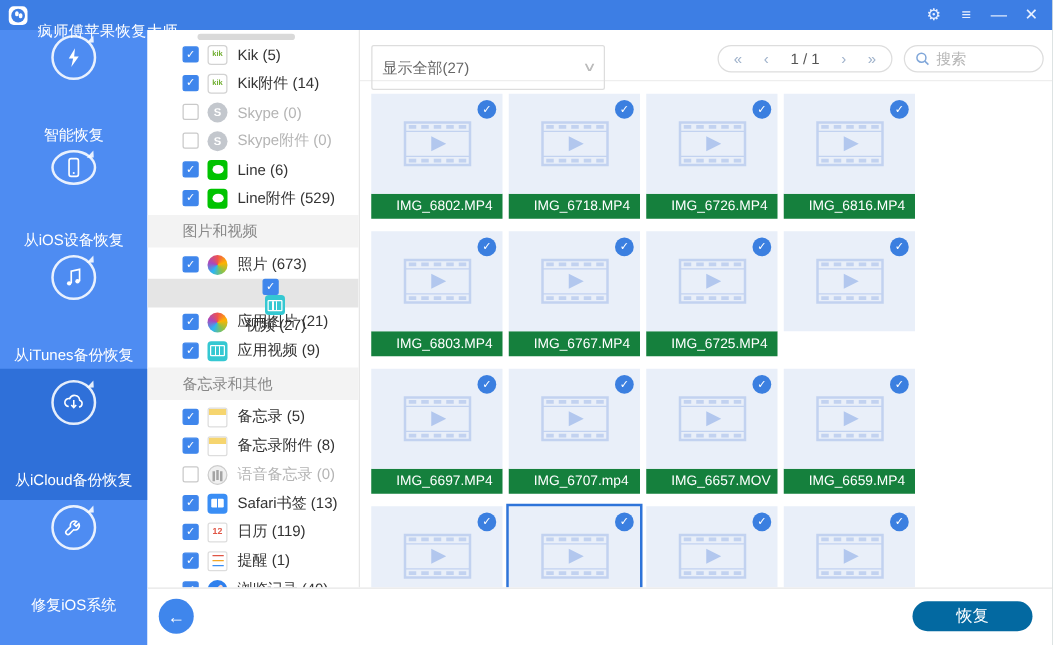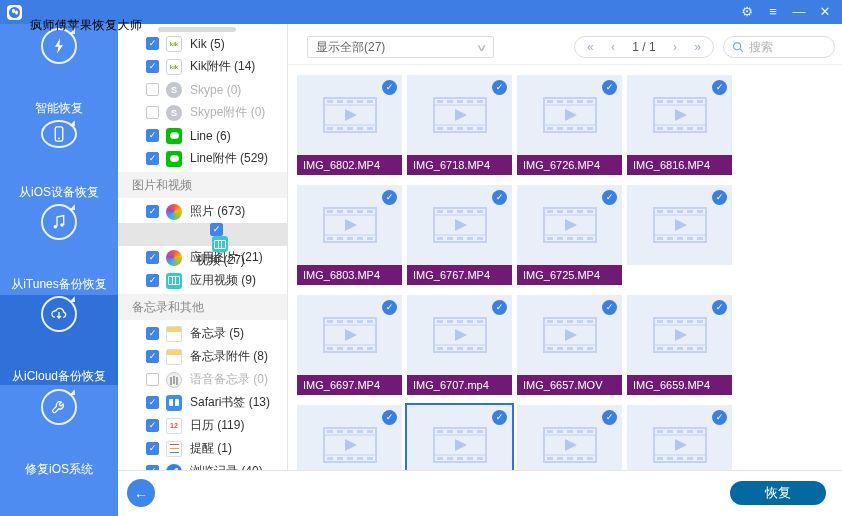--- a/index.html
+++ b/index.html
@@ -7,40 +7,40 @@
   .app { position:relative; width:842px; height:516px; background:#fff; overflow:hidden; }
 
   
   .titlebar { position:absolute; top:0; left:0; right:0; height:24px; background:#3d7ee4;
               display:flex; align-items:center; padding-left:7px; z-index:10; }
   .app-logo { width:15px; height:15px; border-radius:4px; background:#fff; display:flex;
               align-items:center; justify-content:center; flex:none; }
   .app-logo i { display:block; width:11px; height:11px; border-radius:50%; background:#3d7ee4; position:relative; }
   .app-logo i::before { content:""; position:absolute; left:3px; top:2.5px; width:2.5px; height:4px;
               border-radius:50%; background:#fff; box-shadow:3px 1.5px 0 #fff; }
-  .wtitle { color:#000000; font-size:12px; margin-left:8px; letter-spacing:.5px;margin-top:26px; }
+  .wtitle { color:#ffffff; font-size:12px; margin-left:8px; letter-spacing:.5px;margin-top:26px; }
   .win-controls { position:absolute; right:4px; top:0; height:24px; display:flex; align-items:center; }
   .win-controls span { width:26px; text-align:center; color:#e8f0ff; font-size:13px; line-height:24px; cursor:pointer; }
 
   
   .sidebar { position:absolute; left:0; top:24px; bottom:0; width:118px; background:#4e8cf2; }
   .sb-item { display:flex; flex-direction:column; align-items:center; justify-content:center; cursor:pointer;gap:27px; }
   .sb-item.sel { background:#2f70d9; }
   .sb-ic { position:relative; width:36px; height:36px; border:2px solid rgba(255,255,255,.88);
            border-radius:50%; display:flex; align-items:center; justify-content:center; margin-bottom:9px; }
   .sb-ic svg { width:20px; height:20px; }
   .sb-ic::after { content:""; position:absolute; top:0; right:-4px; border:4px solid transparent;
            border-left-color:rgba(255,255,255,.88); transform:rotate(42deg); }
   .sb-lbl { color:#fff; font-size:12px; line-height:16px; text-align:center; padding:0 8px; }
 
   
   .catlist { position:absolute; left:118px; top:24px; width:169px; bottom:46px; background:#fff; overflow:hidden; }
   .scroll-ind { position:absolute; top:3px; left:40px; width:78px; height:5px; background:#d9d9d9; border-radius:3px; }
   .list-body { position:absolute; top:8px; left:0; right:0; }
-  .sec-h { height:26px; line-height:26px; background:#f3f3f3; color:#888; font-size:12px; padding-left:14px; margin:2px 0; }
+  .sec-h { height:26px; line-height:26px; background:#f3f3f3; color:#888; font-size:12px; padding-left:28px; margin:2px 0; }
   .row { height:23px; display:flex; align-items:center; padding-left:28px; cursor:pointer; }
   .row.hl { background:#e5e5e5;flex-direction:column; }
   .lbl { font-size:12px; color:#333; margin-left:8px; white-space:nowrap; }
   .row.dis .lbl { color:#b4b4b4; }
   .cb { width:13px; height:13px; border:1px solid #c9c9c9; border-radius:2px; background:#fff; flex:none;
         display:flex; align-items:center; justify-content:center; }
   .cb.on { background:#3f86ec; border-color:#3f86ec; }
   .cb.on::after { content:"✓"; color:#fff; font-size:9px; line-height:1; }
 
   
@@ -66,21 +66,21 @@
   .ic-calendar::after { content:"12"; font-size:7px; font-weight:bold; color:#e05545; }
   .ic-reminders { background:#fff; border:1px solid #ddd; border-radius:2px; }
   .ic-reminders::after { content:""; width:9px; height:1.5px; background:#f5a623; box-shadow:0 4px 0 #3a8ef5,0 -4px 0 #e05545; }
   .ic-history { background:#2f80ed; border-radius:50%; }
   .ic-history::after { content:""; width:9px; height:3px; background:linear-gradient(90deg,#fff 50%,#ffd8ce 50%); border-radius:2px; transform:rotate(-45deg); }
 
   
   .main { position:absolute; left:287px; top:24px; right:0; bottom:46px; background:#fff;
           border-left:1px solid #e6e6e6; overflow:hidden; }
   .toolbar { position:relative; height:41px; border-bottom:1px solid #eee; }
-  .dropdown { position:absolute; left:19px; top:12px; width:187px; height:22px; border:1px solid #ddd;
+  .dropdown { position:absolute; left:9px; top:12px; width:187px; height:36px; border:1px solid #ddd;
           border-radius:2px; font-size:12px; color:#666; display:flex; align-items:center;
           padding:0 8px; cursor:pointer; }
   .dropdown .chev { margin-left:auto; color:#bbb; font-size:10px; transform:scaleX(1.6); }
   .pager { position:absolute; left:286px; top:12px; width:140px; height:22px; border:1px solid #ddd;
           border-radius:11px; display:flex; align-items:center; justify-content:space-between;
           padding:0 12px; font-size:12px; color:#9fb2cb; }
   .pager span { cursor:pointer; }
   .pager .pageno { color:#555; cursor:default; }
   .search { position:absolute; left:435px; top:12px; width:112px; height:22px; border:1px solid #ddd;
           border-radius:11px; display:flex; align-items:center; padding:0 8px; }
@@ -88,22 +88,22 @@
   .search input { border:none; outline:none; width:70px; margin-left:5px; font-size:12px; color:#555;
           font-family:inherit; background:transparent; }
   .search input::placeholder { color:#b5b5b5; }
 
   .grid { display:flex; flex-wrap:wrap; padding:10px 0 0 9px; }
   .cell { position:relative; width:105px; margin:0 5px 10px 0; cursor:pointer; }
   .thumb { position:relative; width:105px; height:80px; background:#e9eff9; display:flex;
            align-items:center; justify-content:center; }
   .chk { position:absolute; top:5px; right:5px; width:15px; height:15px; border-radius:50%;
          background:#3b7fe0; color:#fff; font-size:9px; line-height:15px; text-align:center; }
-  .fname { height:20px; line-height:20px; background:#701a75; color:#fff; font-size:11px;
-           padding:0 6px; white-space:nowrap; overflow:hidden; }
+  .fname { height:20px; line-height:20px; background:#15803d; color:#fff; font-size:11px;
+           padding:0 20px; white-space:nowrap; overflow:hidden; }
   .cell.sel::after { content:""; position:absolute; inset:-2px; border:2px solid #2e74d9; pointer-events:none; }
 
   
   .footer { position:absolute; left:118px; right:0; bottom:0; height:46px; background:#fff;
             border-top:1px solid #e6e6e6; }
   .back-btn { position:absolute; left:9px; top:8px; width:28px; height:28px; border-radius:50%;
             background:#3f86ec; color:#fff; font-size:14px; line-height:28px; text-align:center; cursor:pointer; }
   .recover-btn { position:absolute; right:16px; top:10px; width:96px; height:24px; border-radius:12px;
             background:#0369a1; color:#fff; font-size:13px; border:none; cursor:pointer; font-family:inherit; }
 </style>
@@ -146,21 +146,21 @@
       <div class="sb-item" style="height: 95px;">
         <span class="sb-ic">
           <svg viewBox="0 0 24 24">
             <path d="M9.6 17.5 V6 l8-1.8 v11.3" fill="none" stroke="#fff" stroke-width="1.6"></path>
             <circle cx="7.6" cy="17.6" r="2.1" fill="#fff"></circle>
             <circle cx="15.6" cy="15.6" r="2.1" fill="#fff"></circle>
           </svg>
         </span>
         <span class="sb-lbl">从iTunes备份恢复</span>
       </div>
-      <div class="sb-item sel" style="height: 90px;">
+      <div class="sb-item sel" style="height: 105px;">
         <span class="sb-ic">
           <svg viewBox="0 0 24 24">
             <path d="M7.2 15.8 a3.8 3.8 0 1 1 .9-7.5 A5 5 0 0 1 17.7 9.8 A3.4 3.4 0 0 1 17 16.4" fill="none" stroke="#fff" stroke-width="1.5"></path>
             <path d="M12 9.5 v7.2 M9.6 14.4 L12 16.9 l2.4-2.5" stroke="#fff" stroke-width="1.5" fill="none"></path>
           </svg>
         </span>
         <span class="sb-lbl">从iCloud备份恢复</span>
       </div>
       <div class="sb-item" style="height: 95px;">
         <span class="sb-ic">

